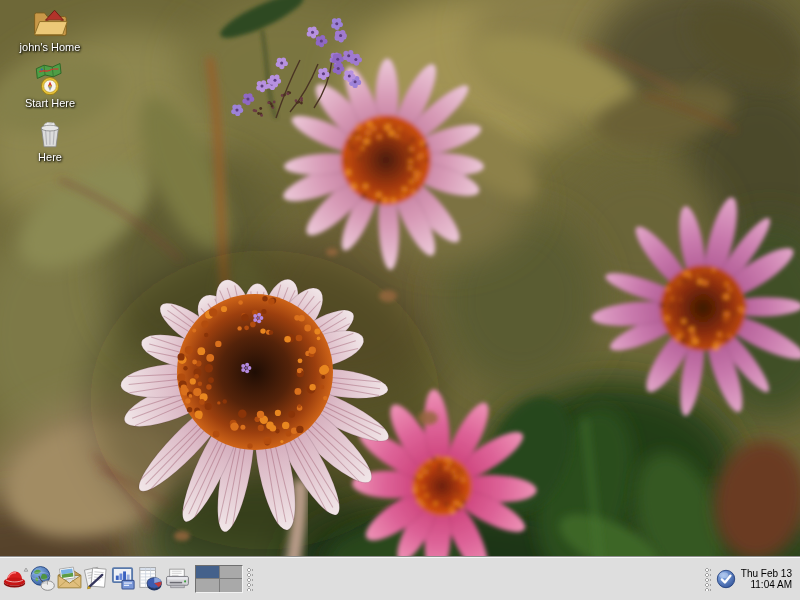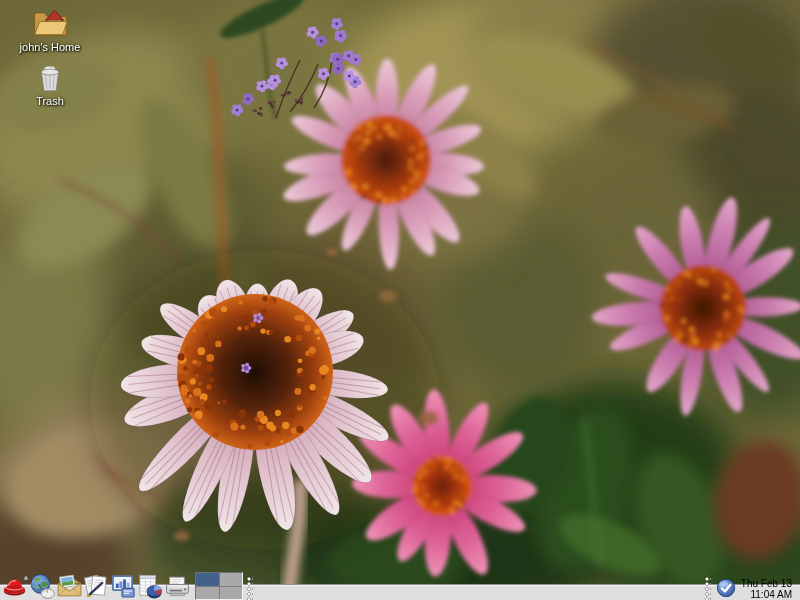--- a/index.html
+++ b/index.html
@@ -14,24 +14,24 @@
   .desk-icons{position:absolute;left:2px;top:4px;width:72px;display:flex;flex-direction:column;align-items:center;gap:9px;margin-left:12px;}
   .desk-icon{display:flex;flex-direction:column;align-items:center;gap:1px;cursor:default;}
   .desk-icon svg{display:block;}
   .dlabel{
     color:#ffffff;font-size:11px;line-height:12px;text-align:center;white-space:nowrap;
     text-shadow:1px 1px 2px #000,0 0 3px rgba(0,0,0,.9);
   }
 
   
   .panel{
-    position:absolute;left:0;bottom:0;width:800px;height:16px;box-sizing:border-box;
+    position:absolute;left:0;bottom:0;width:800px;height:44px;box-sizing:border-box;
     background:#dedede;border-top:1px solid #8f8f8f;
     box-shadow:inset 0 1px 0 #f7f7f7;
-    display:flex;align-items:flex-end;padding:0 2px;gap:0;
+    display:flex;align-items:center;padding:0 2px;gap:0;
   }
   .pbtn{
     width:27px;height:28px;border:0;background:transparent;padding:0;margin:0;
     display:flex;align-items:center;justify-content:center;cursor:pointer;flex:0 0 auto;
   }
   .pbtn svg{display:block;}
   .pager{
     width:46px;height:26px;margin-left:4px;flex:0 0 auto;
     display:grid;grid-template-columns:1fr 1fr;grid-template-rows:1fr 1fr;gap:1px;
     background:#7d7d7d;border:1px solid;border-color:#6f6f6f #f2f2f2 #f2f2f2 #6f6f6f;
@@ -846,30 +846,46 @@
         <path d="M4 10 Q4 8 6 8 L15 8 L18 12 L37 12 Q39 12 39 14 L39 31 Q39 33 37 33 L6 33 Q4 33 4 31 Z" fill="#c89848" stroke="#7a5c1c" stroke-width="1"></path>
         <path d="M16 16 L26 5 L36 16 Z" fill="#b2332a" stroke="#6a1a12" stroke-width="1"></path>
         <rect x="19" y="16" width="14" height="11" fill="#e8b86a" stroke="#8a6030" stroke-width="1"></rect>
         <rect x="21" y="18.5" width="3.6" height="3.2" fill="#9ac4e8" stroke="#5a7a9a" stroke-width="0.6"></rect>
         <rect x="26.5" y="19.5" width="4.5" height="7.5" fill="#7a3c14"></rect>
         <path d="M4 32 L9.5 17.5 L40 17.5 L35 32 Z" fill="#ecc878" stroke="#8a6a24" stroke-width="1"></path>
       </svg>
       <span class="dlabel">john's Home</span>
     </div>
 
+    <div class="desk-icon">
+      <svg width="34" height="34" viewBox="0 0 38 38">
+        <g transform="rotate(-6 18 10)">
+          <path d="M4 6 L13 3 L22 6 L31 3 L31 14 L22 17 L13 14 L4 17 Z" fill="#4e9e46" stroke="#2c6626" stroke-width="1"></path>
+          <path d="M13 3 L13 14 M22 6 L22 17" stroke="#2c6626" stroke-width="0.7" fill="none"></path>
+          <path d="M7 10 C11 7 15 12 20 9 C24 7 27 10 28.5 8.5" stroke="#d83030" stroke-width="1.3" fill="none"></path>
+          <circle cx="10" cy="7.5" r="1.1" fill="#3a5ac0"></circle>
+        </g>
+        <circle cx="19" cy="27" r="9.6" fill="#e8c43a" stroke="#9a7c14" stroke-width="1"></circle>
+        <circle cx="19" cy="27" r="7" fill="#f8f6ee" stroke="#b89a30" stroke-width="0.8"></circle>
+        <path d="M19 21.7 L21.4 27 L16.6 27 Z" fill="#d83030"></path>
+        <path d="M16.6 27 L21.4 27 L19 32.3 Z" fill="#9aa0aa"></path>
+        <circle cx="19" cy="27" r="1.3" fill="#e8c43a" stroke="#9a7c14" stroke-width="0.6"></circle>
+      </svg>
+      <span class="dlabel">Start Here</span>
+    </div>
 
     <div class="desk-icon">
       <svg width="32" height="32" viewBox="0 0 40 40">
         <ellipse cx="19.5" cy="9" rx="7" ry="3.4" fill="#fafafa" stroke="#b0b0b0" stroke-width="0.8"></ellipse>
         <path d="M14 8 L17 5.5 L21 7 L25 5.8 L26 9" fill="#efefef" stroke="#b0b0b0" stroke-width="0.7"></path>
         <path d="M9.5 13 L12.5 36 L27.5 36 L30.5 13 Z" fill="#dcdcdc" stroke="#858585" stroke-width="1"></path>
         <path d="M14.5 15.5 L15.8 33.5 M19.9 15.5 L19.9 33.5 M25.3 15.5 L24 33.5" stroke="#b4b4b8" stroke-width="1.4" fill="none"></path>
         <ellipse cx="20" cy="12.6" rx="11" ry="3.6" fill="#e6e6e6" stroke="#858585" stroke-width="1"></ellipse>
       </svg>
-      <span class="dlabel">Trash</span>
+      <span class="dlabel">Here</span>
     </div>
 
   </div>
 </div>
 
 <div class="panel" style="background: rgb(222, 222, 222);">
 
   <button class="pbtn">
     <svg width="27" height="27" viewBox="0 0 27 27">
       <path d="M22.2 6.2 L25.8 6.2 L24 3 Z" fill="#dedede" stroke="#9a9a9a" stroke-width="0.9"></path>

